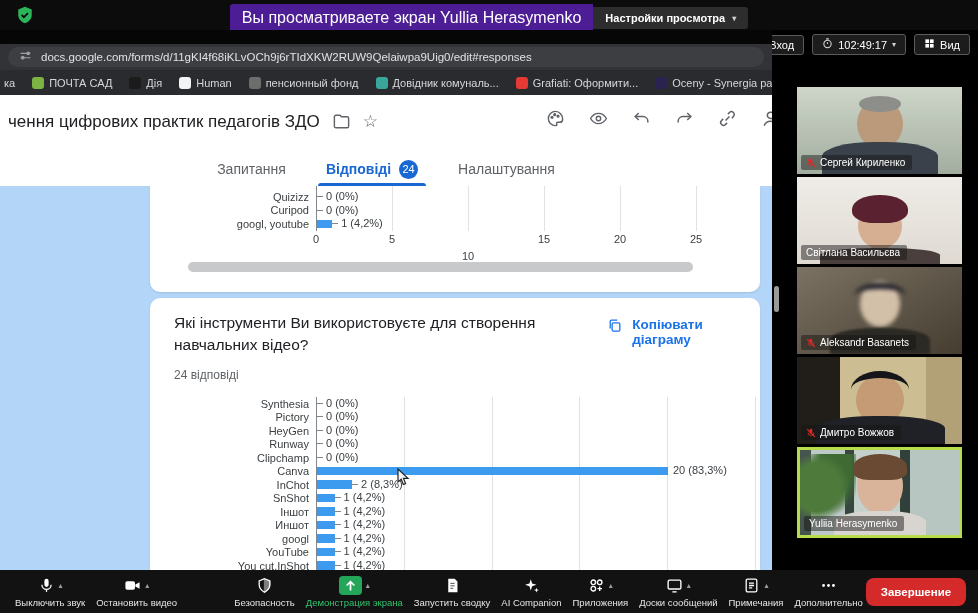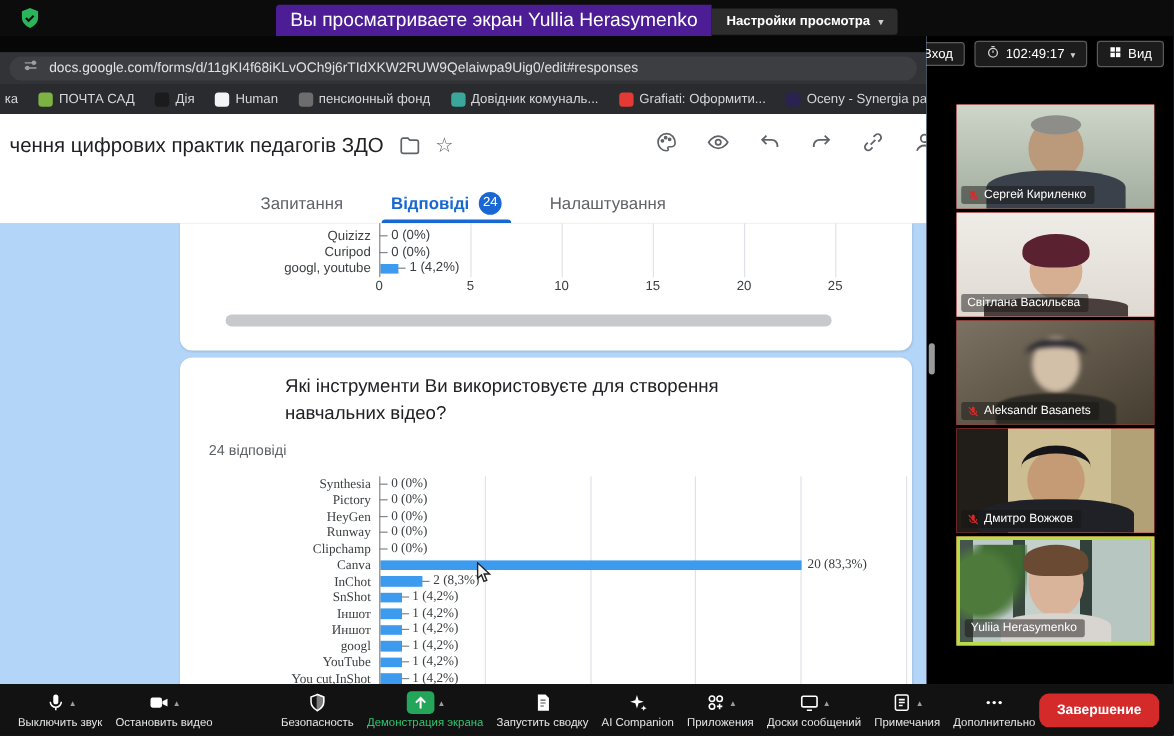--- a/index.html
+++ b/index.html
@@ -57,26 +57,26 @@
   .cplot{flex:1;position:relative;height:100%;}
   .cbar{position:absolute;left:1px;top:2.5px;height:8.5px;background:#3d9bef;}
   .cdash{position:absolute;top:6px;width:7px;height:1px;background:#80868b;}
   .cval{position:absolute;top:0;line-height:13.5px;font-size:11px;color:#3c4043;white-space:nowrap;}
   .cgrid{position:absolute;top:0;bottom:0;width:1px;background:#dfe3e8;z-index:0;}
   .cticks{position:relative;height:16px;font-size:11px;color:#3c4043;}
   .ctick{position:absolute;top:2px;transform:translateX(-50%);}
   #chart1{padding-top:4px;}
   #scrollhint{position:absolute;left:38px;top:76px;width:505px;height:10px;border-radius:5px;background:#c8c9cb;cursor:pointer;}
 
-  .qrow{display:flex;justify-content:center;padding:14px 14px 0 24px;}
+  .qrow{display:flex;justify-content:space-between;padding:14px 14px 0 24px;}
   .qtitle{font-size:15.5px;color:#202124;max-width:445px;line-height:1.45;}
   .copylink{display:flex;gap:10px;color:#1a73e8;font-size:13.5px;font-weight:bold;align-items:flex-start;padding-top:5px;cursor:pointer;}
   .copylink svg{width:18px;height:18px;}
   .qsub{margin:11px 0 0 24px;font-size:12px;color:#5f6368;}
-  #chart2{margin-top:15px;font-family:Liberation Serif, serif;}
+  #chart2{margin-top:15px;}
 
   #vthumb{position:absolute;left:774px;top:286px;width:5px;height:26px;background:#9a9a9a;border-radius:3px;cursor:pointer;}
   #cursor{position:absolute;left:397px;top:468px;z-index:60;}
 
   
   .tile{position:absolute;left:797px;width:165px;height:87px;background:#ef4444;overflow:hidden;box-sizing:border-box;cursor:pointer;}
   .tile.active{border:3px solid #b9dc4a;}
   .vid{position:absolute;inset:0;}
   .head{position:absolute;left:50%;transform:translateX(-50%);border-radius:50%;}
   .torso{position:absolute;left:50%;transform:translateX(-50%);bottom:0;border-radius:45% 45% 0 0;}
@@ -314,31 +314,38 @@
     <span class="cplot">
       <span class="cbar" style="width: 15.2px; background: rgb(61, 155, 239);"></span>
       <span class="cdash" style="left: 15.2px;"></span>
       <span class="cval" style="left: 25.2px;">1 (4,2%)</span>
     </span>
   </div>
             </div>
           <div id="chart1-ticks" class="cticks">
               <span class="ctick" style="left: 166px;">0</span>
               <span class="ctick" style="left: 242px;">5</span>
-              <span class="ctick" style="left: 318px;">10</span>
+              <span class="ctick" style="left: 318px; margin-top: 17px;">10</span>
               <span class="ctick" style="left: 394px;">15</span>
               <span class="ctick" style="left: 470px;">20</span>
               <span class="ctick" style="left: 546px;">25</span>
             </div>
           <div id="scrollhint"></div>
         </div>
 
         <div class="card" id="card2">
           <div class="qrow">
             <div class="qtitle">Які інструменти Ви використовуєте для створення навчальних відео?</div>
+            <div class="copylink">
+              <svg viewBox="0 0 24 24" fill="none" stroke="#1a73e8" stroke-width="2">
+                  <rect x="8" y="7" width="12" height="13" rx="2"></rect>
+                  <path d="M5 16V5a2 2 0 0 1 2-2h9"></path>
+                </svg>
+              <span>Копіювати діаграму</span>
+            </div>
           </div>
           <div class="qsub">24 відповіді</div>
           <div id="chart2" class="crows">
               <span class="cgrid" style="left: 253.75px;"></span>
               <span class="cgrid" style="left: 341.5px;"></span>
               <span class="cgrid" style="left: 429.25px;"></span>
               <span class="cgrid" style="left: 517px;"></span>
               <span class="cgrid" style="left: 604.75px;"></span>
               <div class="crow">
     <span class="clbl">Synthesia</span>

